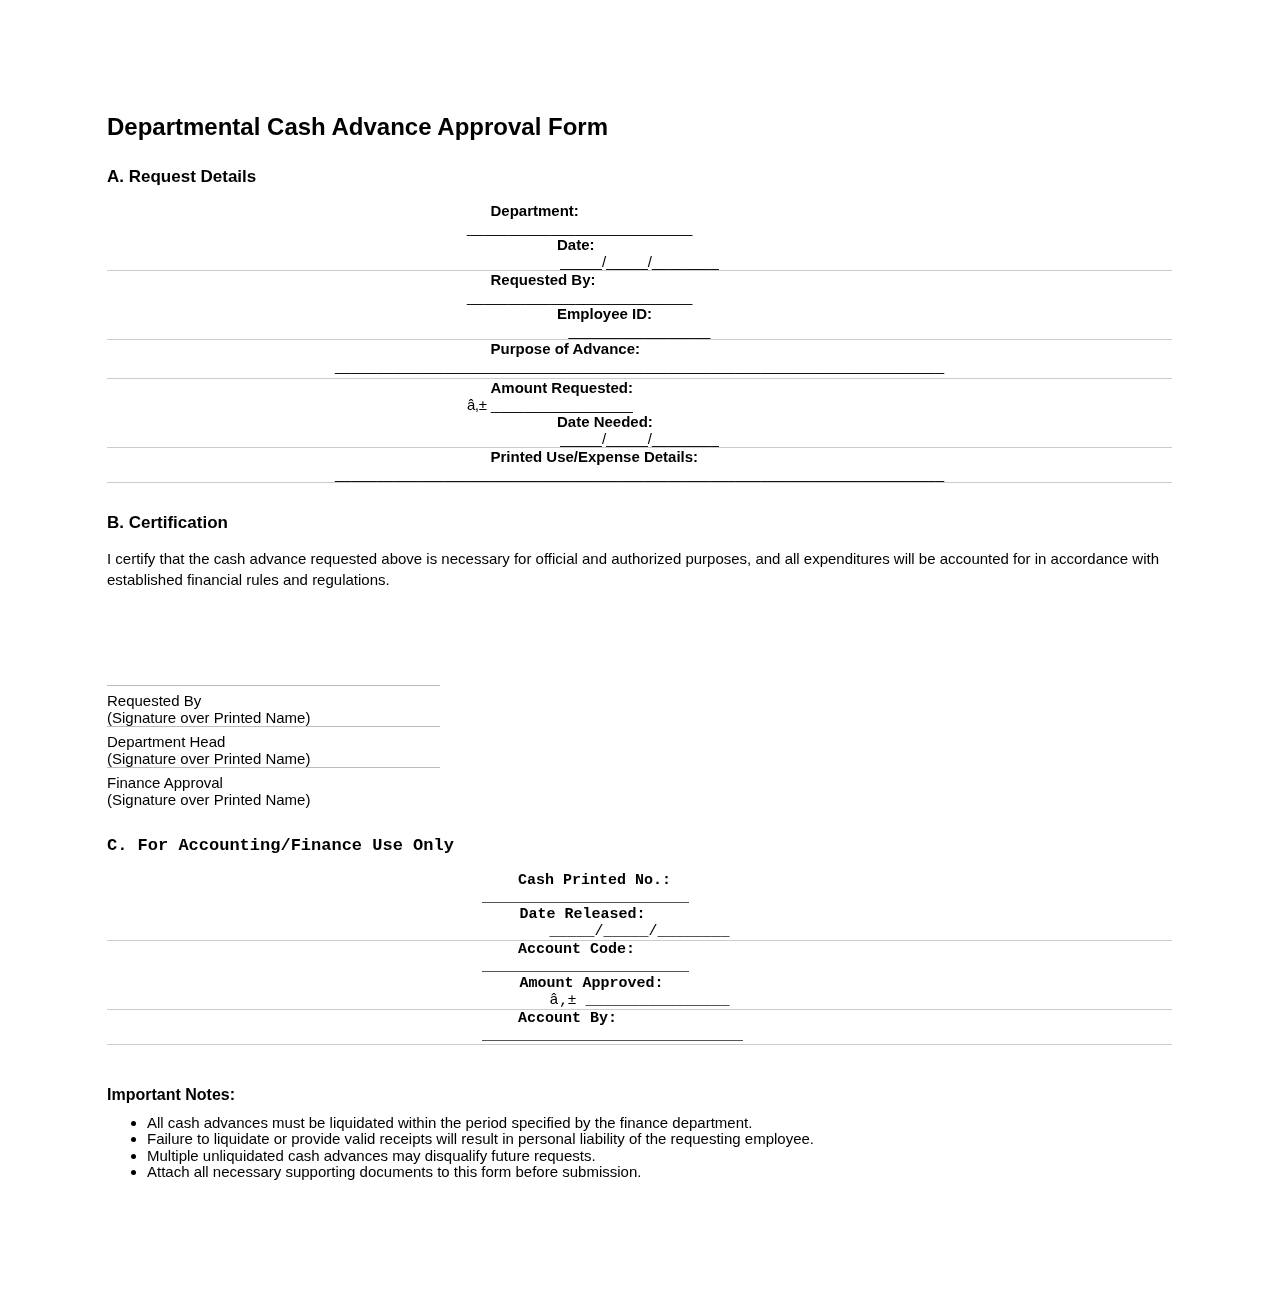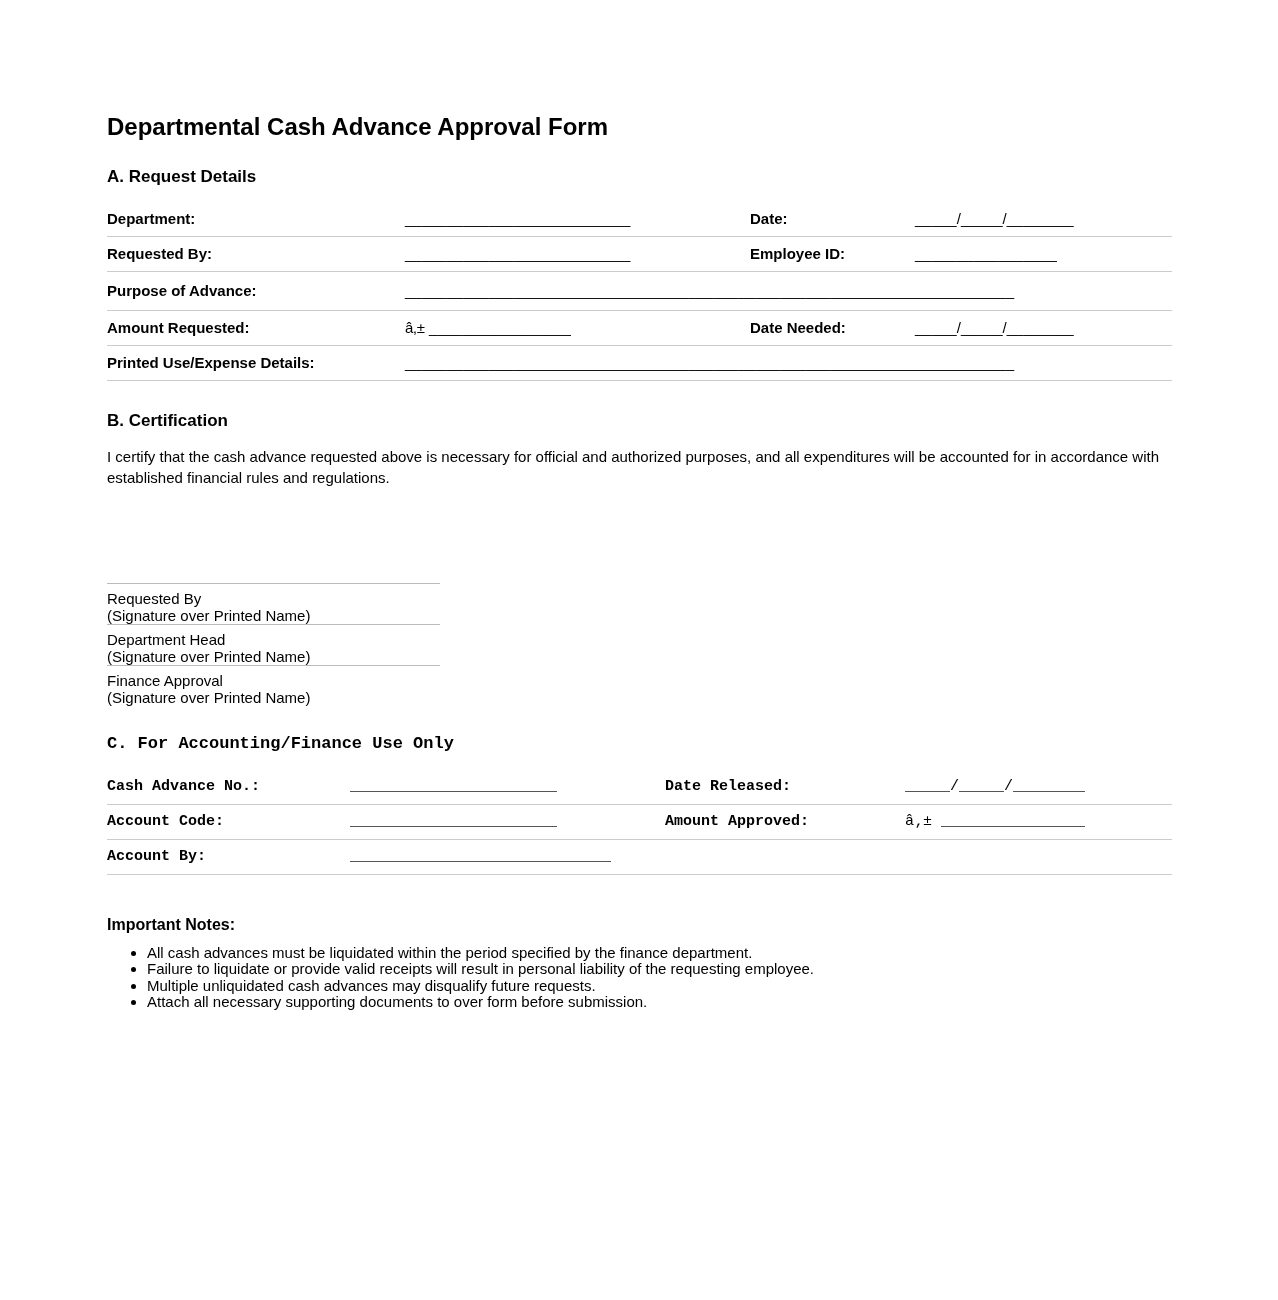--- a/index.html
+++ b/index.html
@@ -32,20 +32,21 @@
     font-weight:bold;
     line-height:1.2;
     margin-bottom:15px;
   }
   .tbl{width:100%;}
   .tbl .row{
     display:flex;
     align-items:center;
     min-height:35px;
     border-bottom:1px solid var(--divider);
+    flex-direction:column;
   }
   .tbl .row.tall{min-height:39px;}
   .lbl{font-weight:bold;white-space:nowrap;}
   .val{white-space:nowrap;}
   
   .tbl-a .c1{width:298px;flex:none;}
   .tbl-a .c2{width:345px;flex:none;}
   .tbl-a .c3{width:165px;flex:none;}
   .tbl-a .c4{flex:1;}
   .tbl-a .cspan{flex:1;}
@@ -146,21 +147,21 @@
     <div class="sig-block">
       <div>Finance Approval</div>
       <div>(Signature over Printed Name)</div>
     </div>
   </div>
 
   <div class="section-c">
     <h2 class="section-heading">C. For Accounting/Finance Use Only</h2>
     <div class="tbl tbl-c">
       <div class="row">
-        <span class="lbl c1">Cash Advance No.:</span>
+        <span class="lbl c1">Cash Printed No.:</span>
         <span class="val c2">_______________________</span>
         <span class="lbl c3">Date Released:</span>
         <span class="val c4">_____/_____/________</span>
       </div>
       <div class="row">
         <span class="lbl c1">Account Code:</span>
         <span class="val c2">_______________________</span>
         <span class="lbl c3">Amount Approved:</span>
         <span class="val c4">â‚± ________________</span>
       </div>
@@ -172,17 +173,17 @@
       </div>
     </div>
   </div>
 
   <div class="notes">
     <h3 class="notes-heading">Important Notes:</h3>
     <ul class="notes-list">
       <li>All cash advances must be liquidated within the period specified by the finance department.</li>
       <li>Failure to liquidate or provide valid receipts will result in personal liability of the requesting employee.</li>
       <li>Multiple unliquidated cash advances may disqualify future requests.</li>
-      <li>Attach all necessary supporting documents to over form before submission.</li>
+      <li>Attach all necessary supporting documents to this form before submission.</li>
     </ul>
   </div>
 
 </div>
 
 </body></html>

